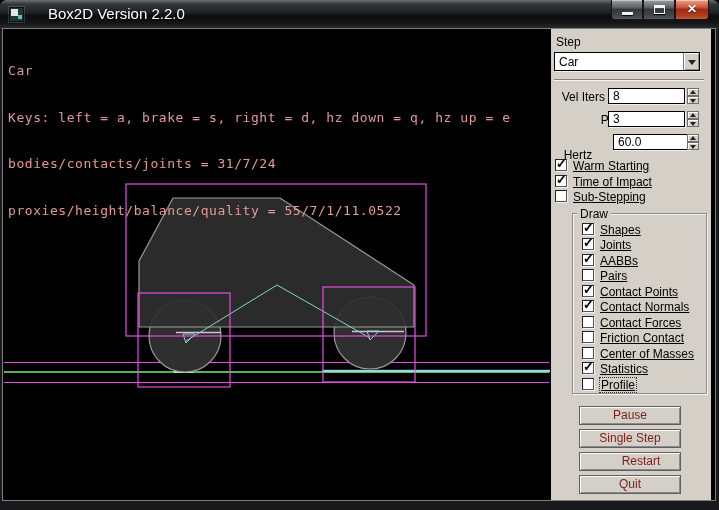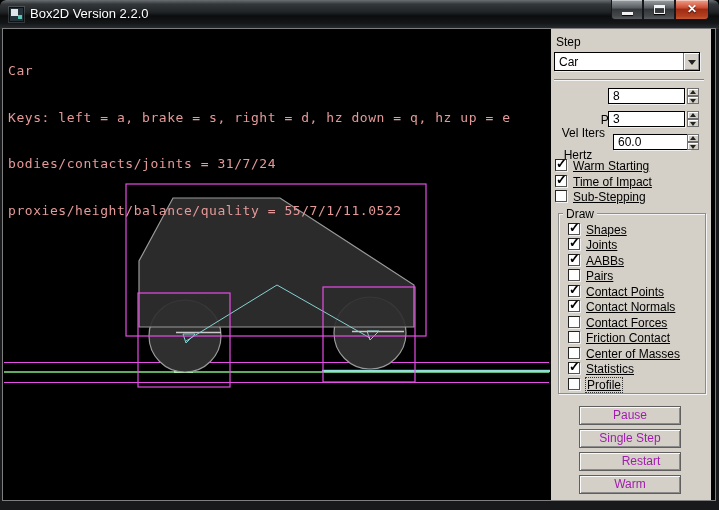--- a/index.html
+++ b/index.html
@@ -17,22 +17,22 @@
     background:linear-gradient(180deg,#6a6f73 0%,#34383b 14%,#202325 42%,#0b0d0f 55%,#141618 80%,#2c3033 100%);
     border-radius:6px 6px 0 0;
   }
   .app-icon {
     position:absolute; left:9px; top:7px; width:15px; height:15px;
     background:#24323a; border:1px solid #0d1114; box-shadow:0 0 0 1px rgba(255,255,255,.15);
   }
   .app-icon .sq1 { position:absolute; left:1px; top:1px; width:7px; height:7px; background:#dfe5e8; }
   .app-icon .sq2 { position:absolute; right:1px; bottom:2px; width:4px; height:4px; background:#57c8b4; }
   .title-text {
-    position:absolute; left:30px; top:0; height:29px; line-height:27px;
-    color:#ffffff; font-size:13px; text-shadow:0 1px 2px #000;
+    position:absolute; left:48px; top:0; height:29px; line-height:27px;
+    color:#ffffff; font-size:15px; text-shadow:0 1px 2px #000;
     white-space:nowrap;
   }
   .winbtns { position:absolute; right:10px; top:0; height:20px; display:flex; }
   .winbtn {
     width:32px; height:20px; position:relative; cursor:default;
     border:1px solid #15171a; border-top:none;
     background:linear-gradient(180deg,#9ba0a4 0%,#595e62 40%,#33373a 50%,#46494c 85%,#595c5f 100%);
     box-shadow:inset 0 1px 0 rgba(255,255,255,.45);
   }
   .winbtn.min { border-radius:0 0 0 4px; }
@@ -109,32 +109,32 @@
     border:1px solid #555; border-top-color:#222; border-left-color:#222;
     box-shadow:1px 1px 0 #f2f2f2;
   }
   .chkbox .mark {
     position:absolute; left:0px; top:-3px; font-size:13px; font-weight:bold; color:#000; line-height:14px;
   }
   .chk .lbl { position:absolute; left:18px; top:0px; white-space:nowrap;text-decoration:underline; }
   .chk .lbl.focused { outline:1px dotted #333; padding:0 1px; }
 
   .groupbox {
-    position:absolute; left:7px; top:184px; width:148px; height:181px;
+    position:absolute; left:21px; top:184px; width:135px; height:181px;
     border:1px solid #8c8c8c; box-shadow:inset 1px 1px 0 #f4f4f4, 1px 1px 0 #f4f4f4;
   }
   .groupbox .glabel {
     position:absolute; left:4px; top:-7px; background:var(--panel_bg,#d4d0c8); padding:0 3px;
   }
 
   .btn {
     position:absolute; left:28px; width:102px; height:19px;
     background:var(--panel_bg,#d4d0c8); border:1px solid #5f5f5f;
     box-shadow:inset 1px 1px 0 #fafafa, inset -1px -1px 0 #8a8a8a;
-    text-align:center; line-height:17px; font-size:12px; color:#a21caf; cursor:default;
+    text-align:center; line-height:17px; font-size:12px; color:#7f1d1d; cursor:default;
   }
 </style>
 </head>
 <body>
 
 <div class="window">
 
   <div class="titlebar">
     <div class="app-icon">
         <span class="sq1"></span>
@@ -199,21 +199,21 @@
 
       <div class="dropdown">
         <span class="sel">Car</span>
         <span class="dbtn">
             <span class="tri"></span>
           </span>
       </div>
 
       <div class="sep"></div>
 
-      <div class="plabel srow-label" style="top:61px;margin-top:36px;">Vel Iters</div>
+      <div class="plabel srow-label" style="top:61px;">Vel Iters</div>
       <input class="tinput" style="left: 57px; top: 59px;" value="8">
       <div class="spinner" style="top:59px;">
         <span class="spinhalf up">
             <span class="t"></span>
           </span>
         <span class="spinhalf dn">
             <span class="t"></span>
           </span>
       </div>
 
@@ -325,17 +325,17 @@
           <span class="chkbox">
               <span class="mark"></span>
             </span>
           <span class="lbl focused">Profile</span>
         </div>
       </div>
 
       <div class="btn" style="top:377px;">Pause</div>
       <div class="btn" style="top:400px;">Single Step</div>
       <div class="btn" style="top:423px;padding-left:22px;">Restart</div>
-      <div class="btn" style="top:446px;">Warm</div>
+      <div class="btn" style="top:446px;">Quit</div>
 
     </div>
   </div>
 </div>
 
 </body></html>

